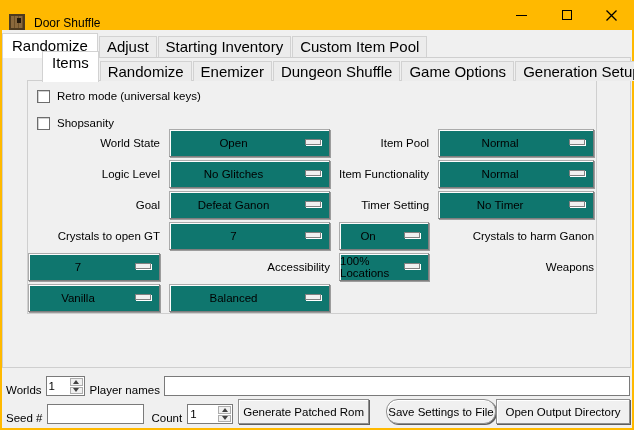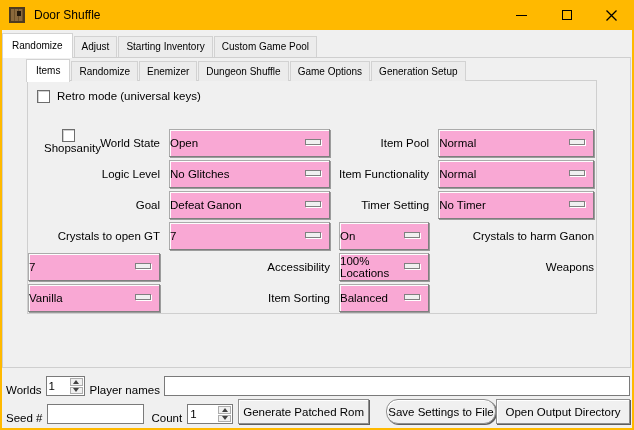--- a/index.html
+++ b/index.html
@@ -7,21 +7,21 @@
   body { font-family:"Liberation Sans", sans-serif; }
 
   .window {
     position:relative; width:634px; height:430px;
     background:#FFB900; overflow:hidden;
   }
 
   
   .titlebar {
     position:absolute; top:0; left:0; right:0; height:30px;
-    display:flex; align-items:center;
+    display:flex; align-items:flex-end;
   }
   .door-icon {
     width:16px; height:16px; margin-left:9px; flex:0 0 auto;
     background:repeating-linear-gradient(90deg,#8a693c 0 3px,#6e5128 3px 4px);
     border:2px solid #4e3b1f; position:relative;
   }
   .door-icon::after {
     content:""; position:absolute; right:2px; top:2px;
     width:4px; height:5px; background:#23180a;
   }
@@ -38,65 +38,65 @@
   .body {
     position:absolute; left:2px; top:30px; width:630px; height:398px;
     background:#F0F0F0;
   }
 
   
   .tabs { position:absolute; display:flex; align-items:flex-end; z-index:3; }
   .tabs1 { left:0; top:2px; height:25px; }
   .tab {
     background:#ECECEC; border:1px solid #D2D2D2; border-bottom:none;
-    font-size:10px; color:#000; padding:0 7px;
+    font-size:15px; color:#000; padding:0 7px;
     height:21px; line-height:20px; white-space:nowrap; margin-right:1px;
   }
   .tab.sel {
     background:#FFFFFF; height:25px; line-height:24px;
     margin-bottom:-1px; padding:0 9px; position:relative; z-index:4;
   }
   .tabs2 { left:23px; top:0px; height:23px; }
   .tabs2 .tab { height:20px; line-height:19px; }
-  .tabs2 .tab.sel { height:23px; line-height:22px; }
+  .tabs2 .tab.sel { height:31px; line-height:22px;margin-left:16px; }
 
   
   .pane-outer {
     position:absolute; left:0; top:27px; width:629px; height:311px;
     background:#F0F0F0; border:1px solid #CFCFCF;
   }
   .pane-inner {
     position:absolute; left:24px; top:22px; width:570px; height:234px;
     background:#F0F0F0; border:1px solid #CFCFCF;
   }
 
   
   .cb-row { position:absolute; left:9px; display:flex; align-items:center; height:14px; }
   .cb-row1 { top:8px; }
-  .cb-row2 { top:48px;flex-direction:column; }
+  .cb-row2 { top:35px; }
   .cb-box {
     width:13px; height:13px; background:#fff; border:1px solid #6d6d6d;
     box-shadow:inset 1px 1px 0 #d0d0d0; flex:0 0 auto;
   }
   .cb-label { margin-left:7px; font-size:11.5px; white-space:nowrap; }
 
   
   .dd-grid {
     position:absolute; left:0; right:3px; top:48px;
     display:grid; grid-template-columns:132px 161px 1fr 156px;
     column-gap:9px; row-gap:3px; grid-auto-rows:28px;
   }
   .dd-label {
     text-align:right; line-height:28px; font-size:11.5px; white-space:nowrap;
   }
   .dd {
-    background:#f9a8d4;
+    background:#0f766e;
     border:1px solid #ABABAB; border-right-color:#7E7E7E; border-bottom-color:#7E7E7E;
     box-shadow:inset 1px 1px 0 #FDFDFD, 1px 1px 0 #9C9C9C;
-    display:flex; align-items:center; 
+    display:flex; align-items:center; justify-content:center;
     position:relative; font-size:11.5px; padding-right:32px; cursor:default;
   }
   .dd-ind {
     position:absolute; right:8px; top:50%; margin-top:-4px;
     width:16px; height:6px; background:#F0F0F0;
     border:1px solid #808080; box-shadow:1px 1px 0 #FFFFFF;
   }
 
   
   .brow { position:absolute; left:4px; right:2px; display:flex; align-items:flex-end; }
@@ -163,21 +163,21 @@
       </svg>
     </div>
   </div>
 
   <div class="body">
 
     <div class="tabs tabs1">
       <div class="tab sel">Randomize</div>
       <div class="tab">Adjust</div>
       <div class="tab">Starting Inventory</div>
-      <div class="tab">Custom Game Pool</div>
+      <div class="tab">Custom Item Pool</div>
     </div>
 
     <div class="pane-outer">
 
       <div class="tabs tabs2">
         <div class="tab sel">Items</div>
         <div class="tab">Randomize</div>
         <div class="tab">Enemizer</div>
         <div class="tab">Dungeon Shuffle</div>
         <div class="tab">Game Options</div>
@@ -249,21 +249,20 @@
           <div class="dd">
             <span>100% Locations</span>
             <span class="dd-ind"></span>
           </div>
 
           <div class="dd-label">Weapons</div>
           <div class="dd">
             <span>Vanilla</span>
             <span class="dd-ind"></span>
           </div>
-          <div class="dd-label">Item Sorting</div>
           <div class="dd">
             <span>Balanced</span>
             <span class="dd-ind"></span>
           </div>
 
         </div>
       </div>
     </div>
 
     <div class="brow brow1">

